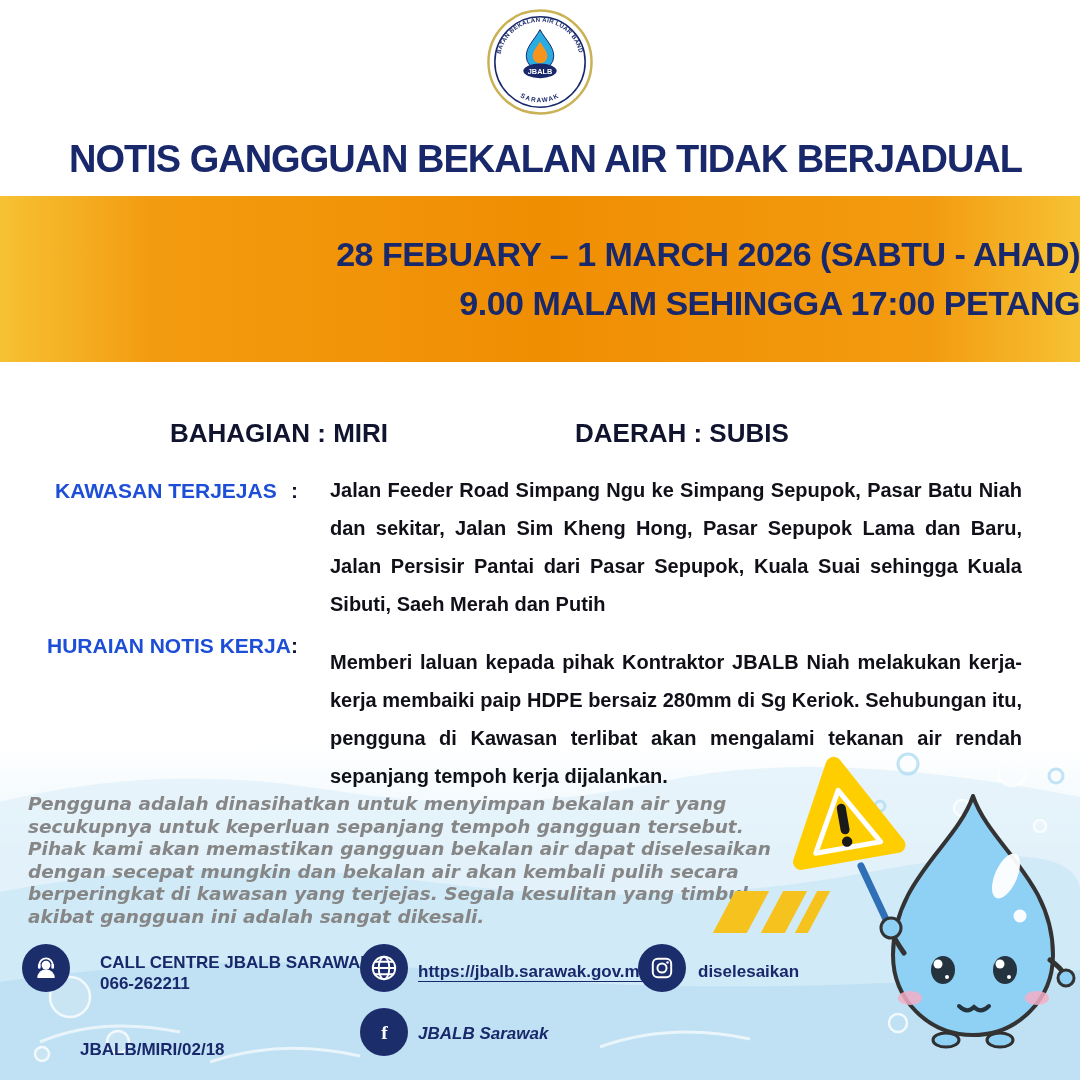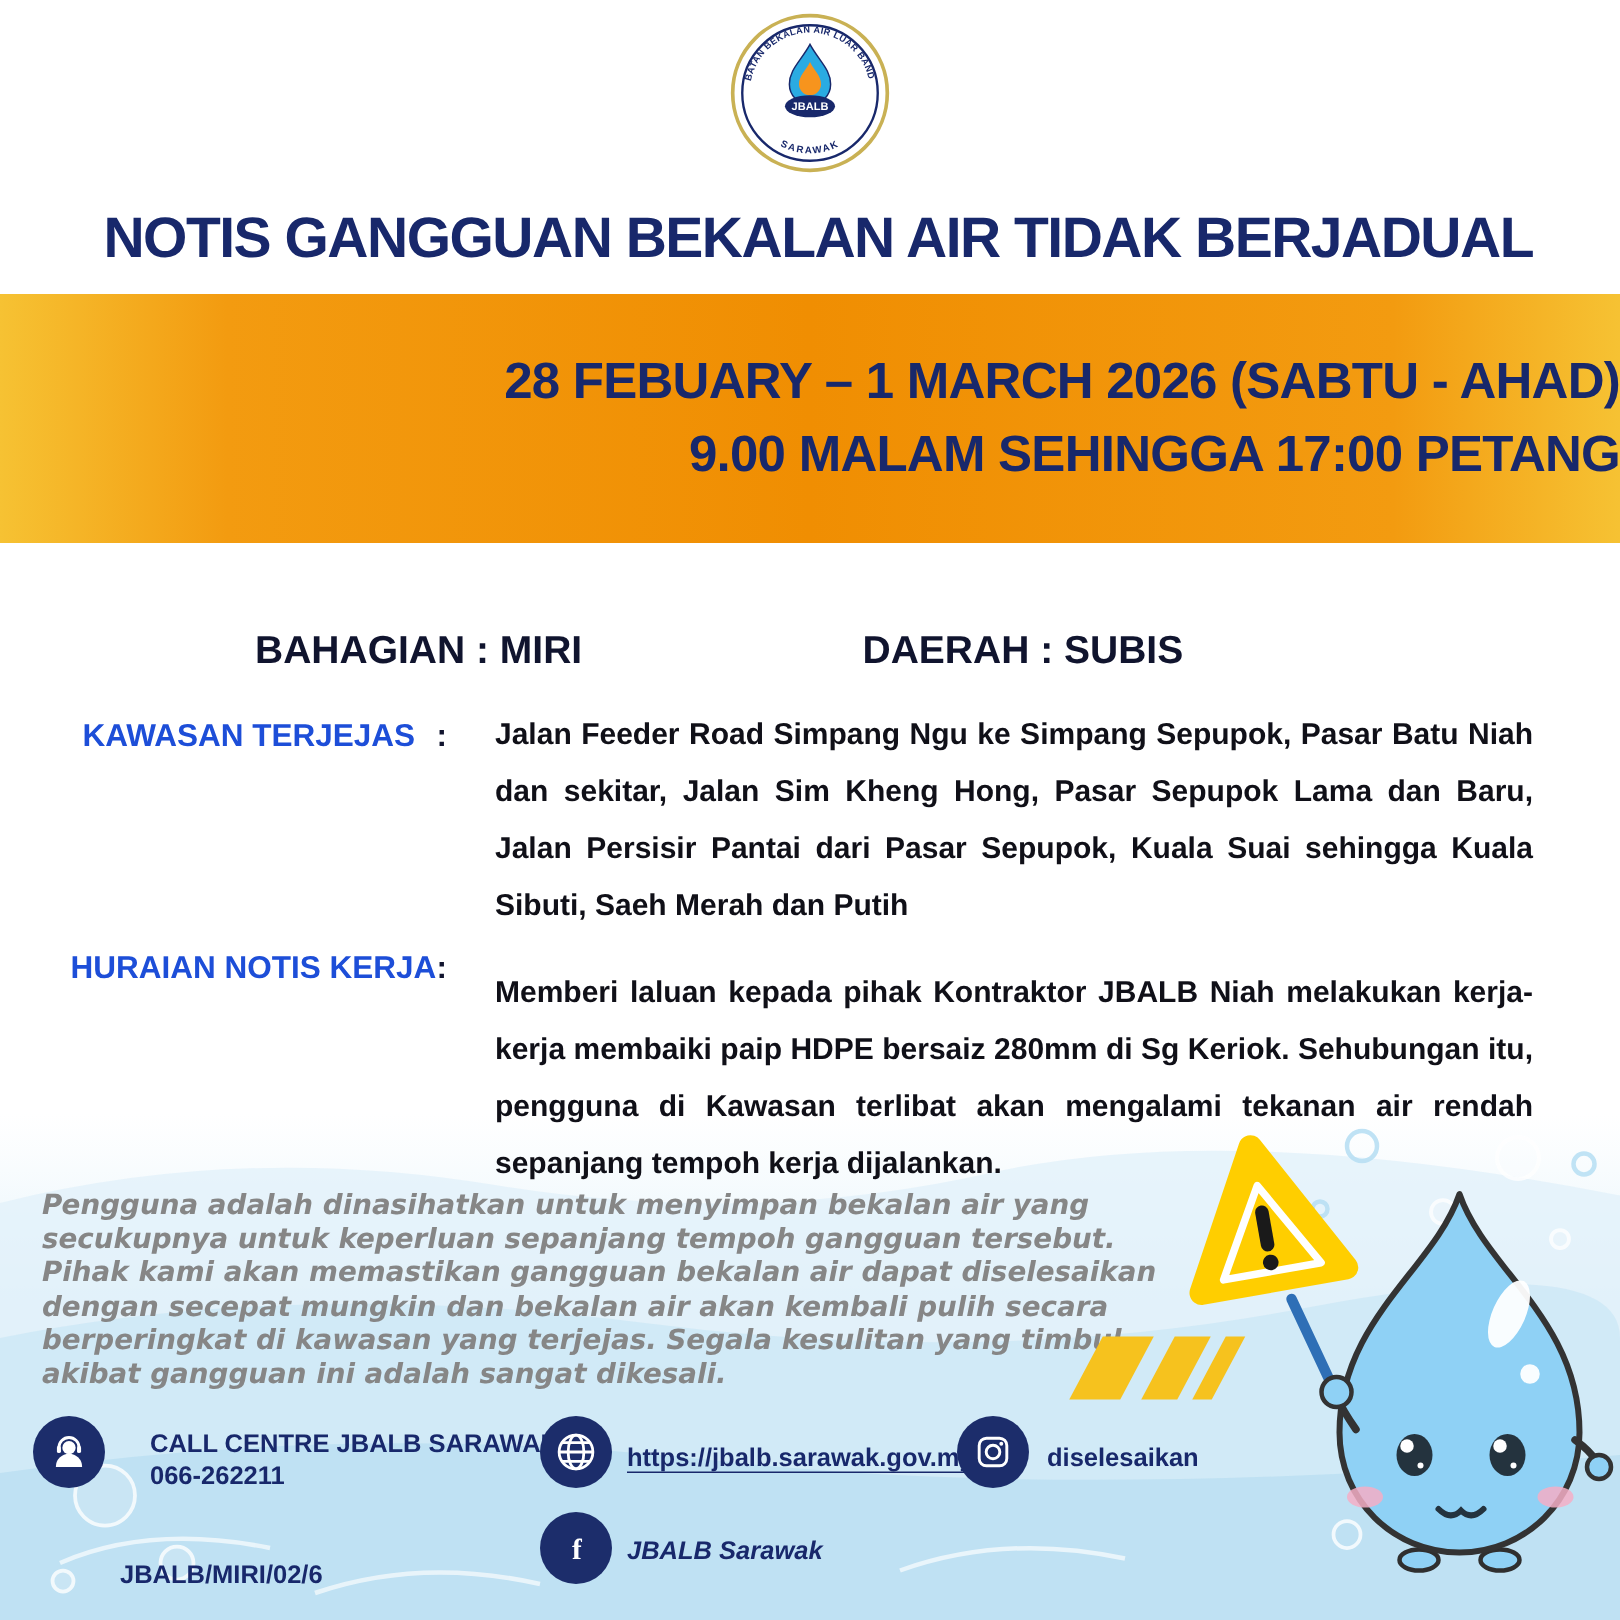--- a/index.html
+++ b/index.html
@@ -167,21 +167,21 @@
   </div>
   <span class="abs ctext insta-text">diselesaikan</span>
 
   <div class="abs cicon c-fb">
     <svg viewBox="0 0 24 24" width="26" height="26">
       <text x="12.5" y="18.5" text-anchor="middle" font-size="18" font-weight="bold" fill="#ffffff" font-family="Liberation Serif, serif">f</text>
     </svg>
   </div>
   <span class="abs ctext fb-text">JBALB Sarawak</span>
 
-  <span class="abs ctext refno">JBALB/MIRI/02/6</span>
+  <span class="abs ctext refno">JBALB/MIRI/02/18</span>
 
   <svg class="abs" style="left:758px;top:718px" width="322" height="356" viewBox="0 0 322 356">
 
     <g fill="none" stroke="#b9e0f4" stroke-width="3" opacity="0.9">
       <circle cx="150" cy="46" r="10"></circle>
       <circle cx="298" cy="58" r="7"></circle>
       <circle cx="122" cy="88" r="5"></circle>
     </g>
     <circle cx="140" cy="305" r="9" fill="none" stroke="#ffffff" stroke-width="2.5" opacity="0.8"></circle>
 

